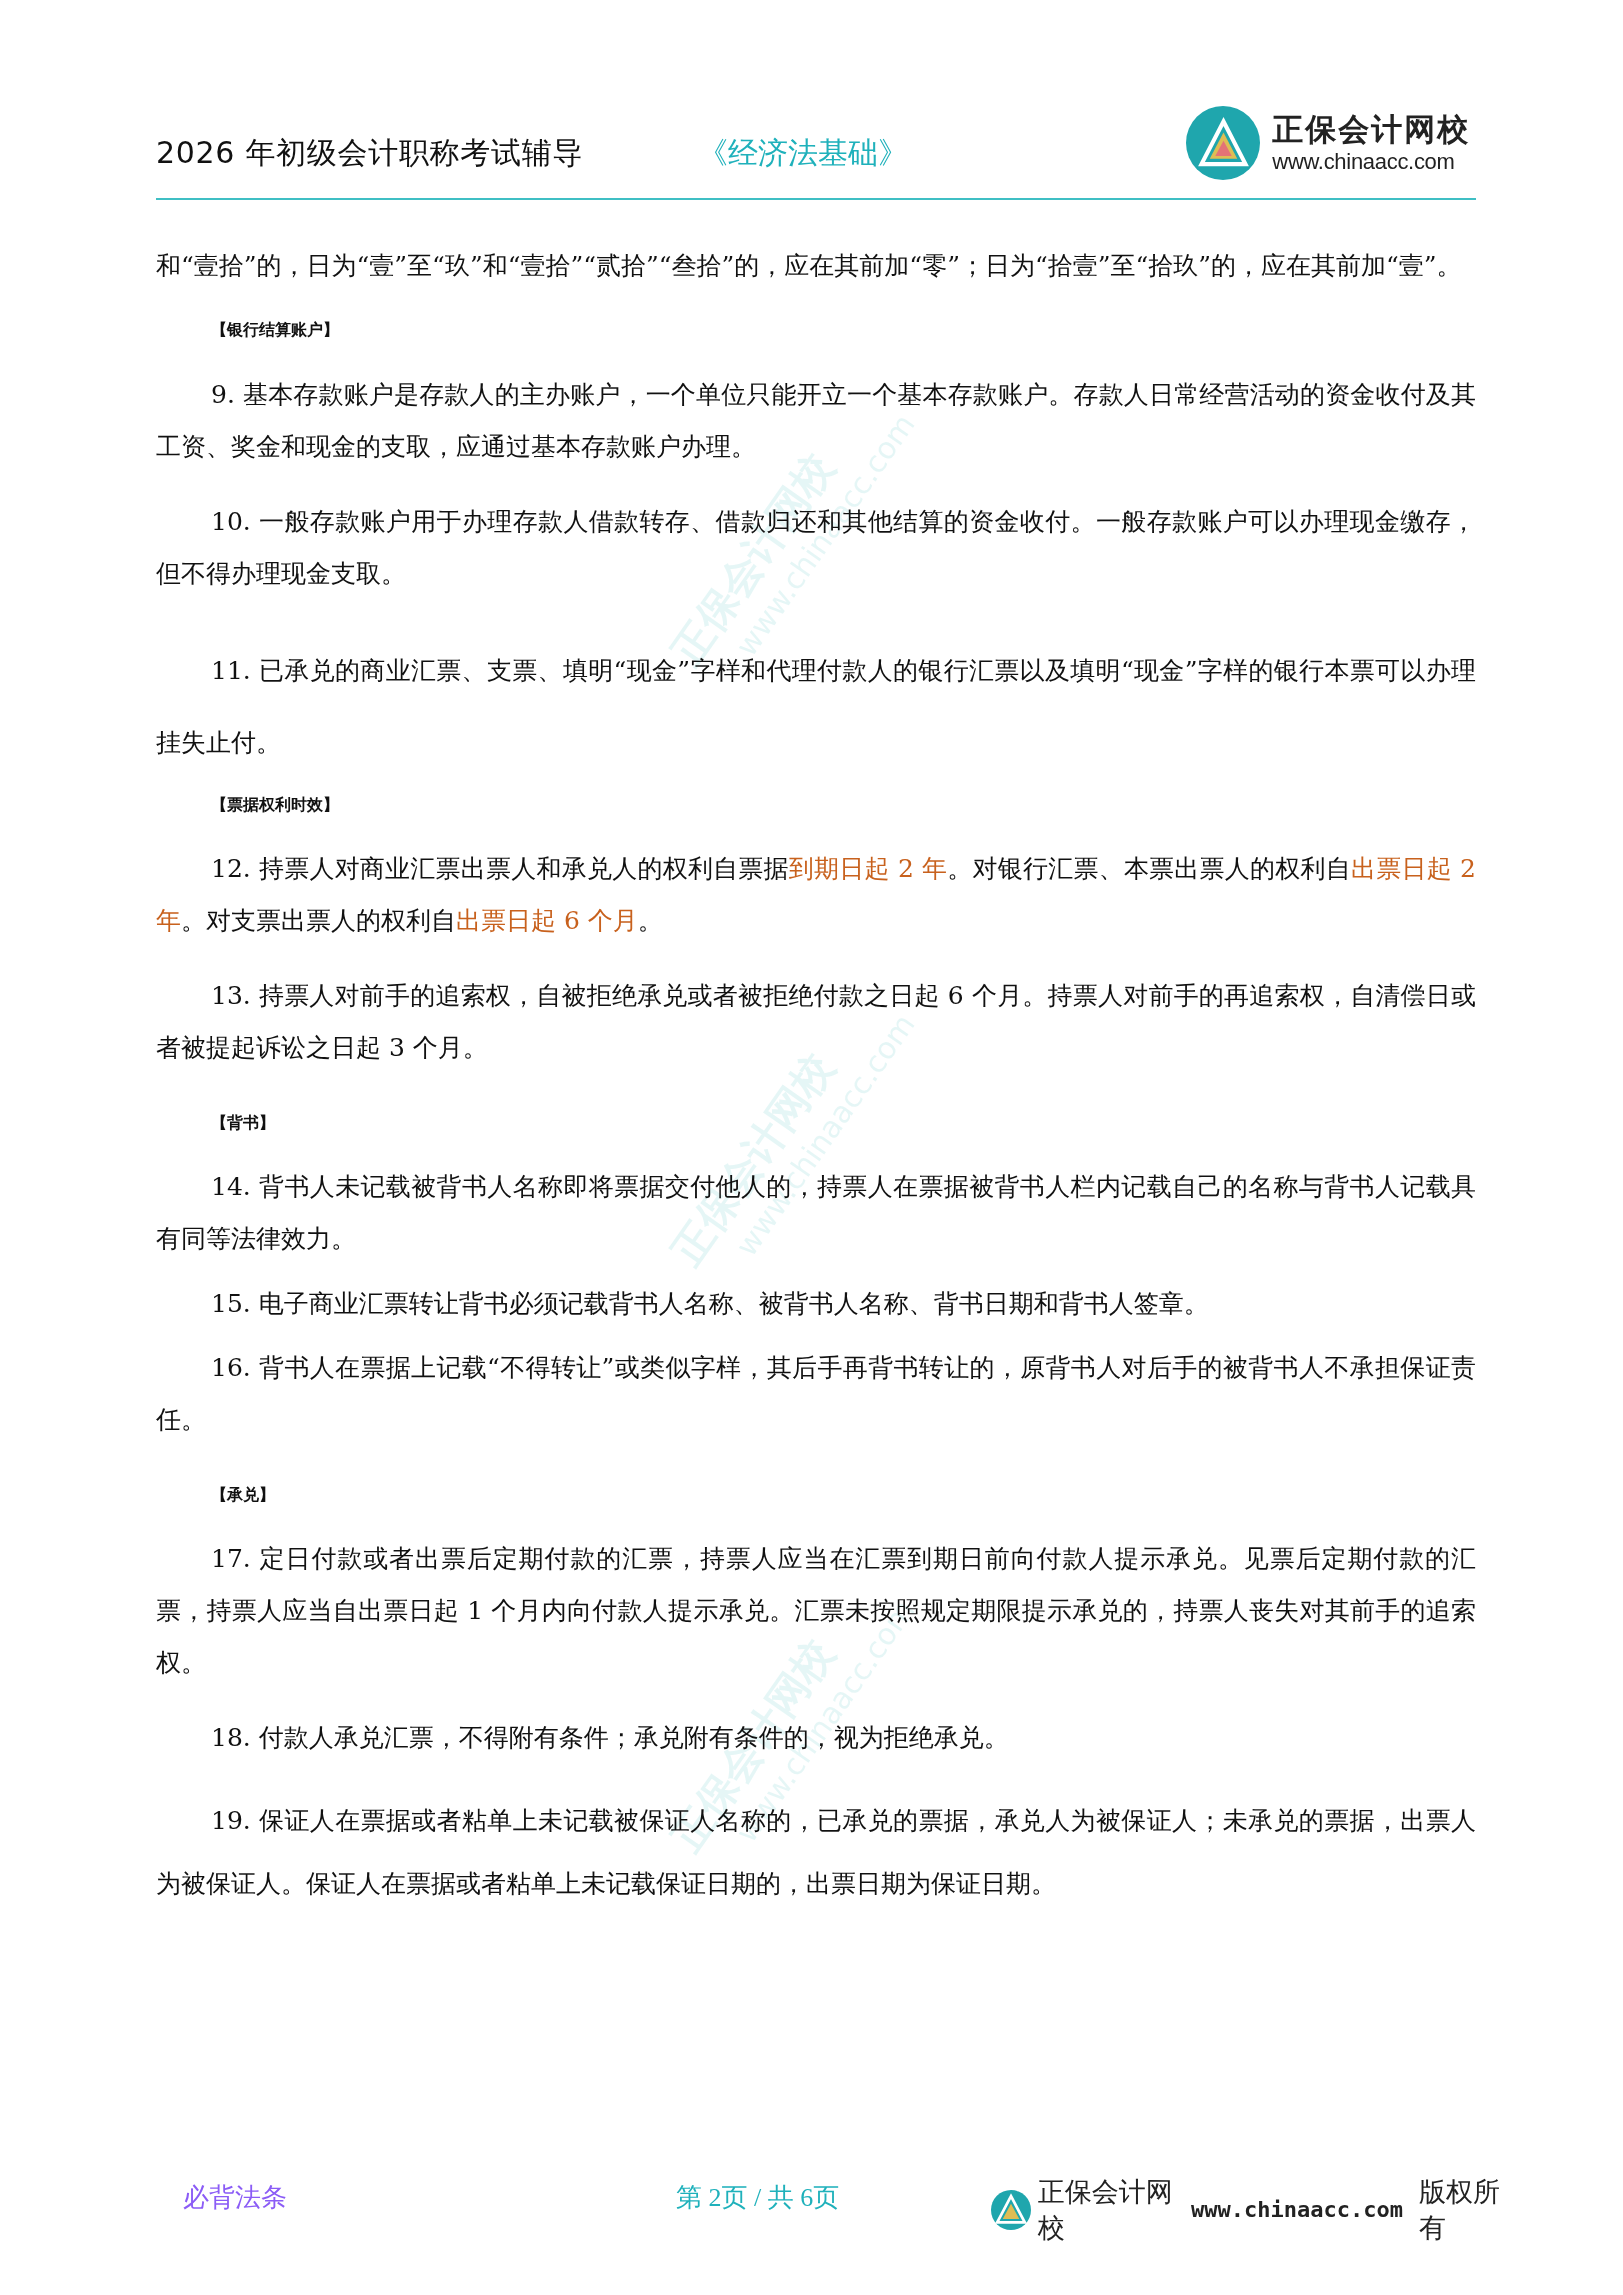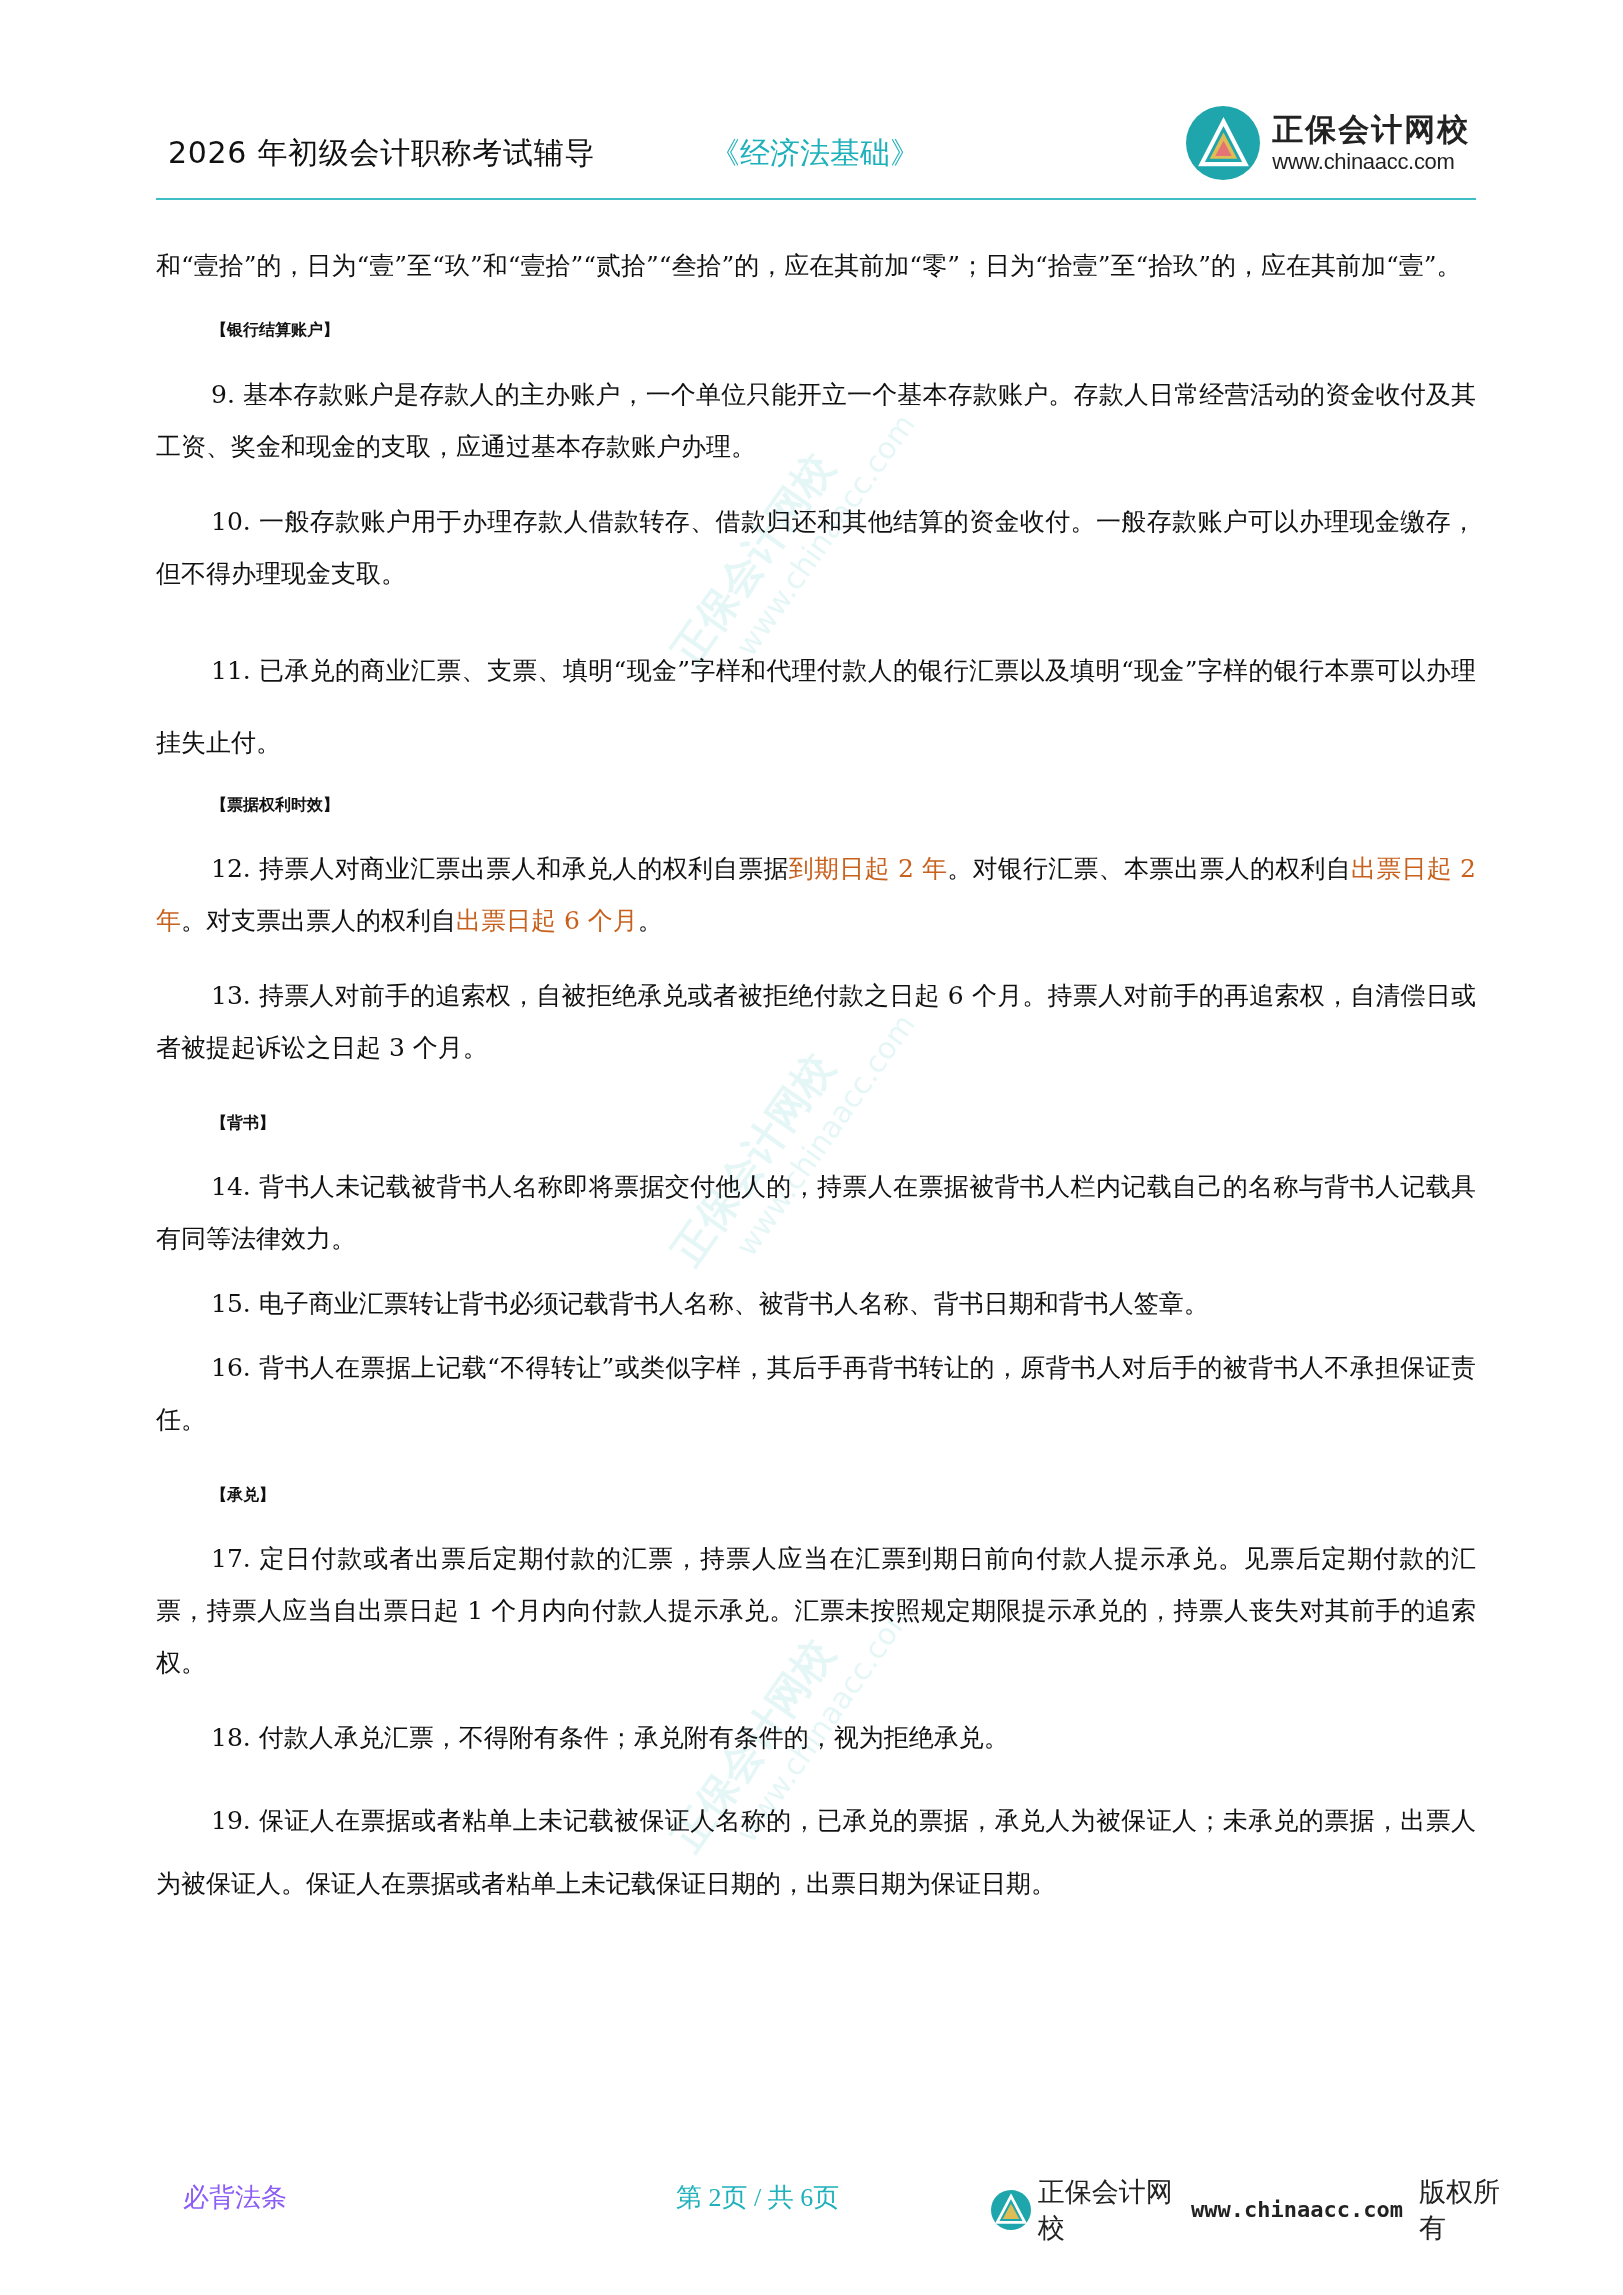--- a/index.html
+++ b/index.html
@@ -1,18 +1,18 @@
 <!DOCTYPE html>
 <html style="font-size:11px"><head>
 <meta charset="utf-8">
 <style>
   html, body { margin: 0; padding: 0; background: #ffffff; }
   body { width: 1623px; height: 2295px; position: relative; overflow: hidden;
          font-family: "DejaVu Serif", "Liberation Serif", serif; color: #111; }
-  .header { position: absolute; left: 168px; top: 102px; width: 1320px; height: 95px; }
+  .header { position: absolute; left: 156px; top: 102px; width: 1320px; height: 95px; }
   .header-title { position: absolute; left: 0; top: 31px; font-family: "DejaVu Sans", "Liberation Sans", sans-serif;
                   font-size: 30px; color: #111; letter-spacing: 0.7px; }
   .header-subject { position: absolute; left: 542px; top: 31px; font-family: "DejaVu Sans", "Liberation Sans", sans-serif;
                     font-size: 30px; color: #1fb1bb; }
   .header-rule { position: absolute; left: 156px; top: 198px; width: 1320px; height: 2px; background: #3fbfc4; }
   .logo { position: absolute; left: 1186px; top: 102px; width: 293px; height: 82px; display: flex; align-items: center; }
   .logo-mark { width: 74px; height: 74px; border-radius: 50%; background: #1fa6ad; position: relative; flex: none; }
   .logo-mark svg { position: absolute; left: 9.5px; top: 9.5px; }
   .logo-text { margin-left: 12.3px; display: flex; flex-direction: column; }
   .logo-cn { font-family: "DejaVu Sans", "Liberation Sans", sans-serif; font-weight: bold; font-size: 31px; color: #222; letter-spacing: 2px; line-height: 37px; }

